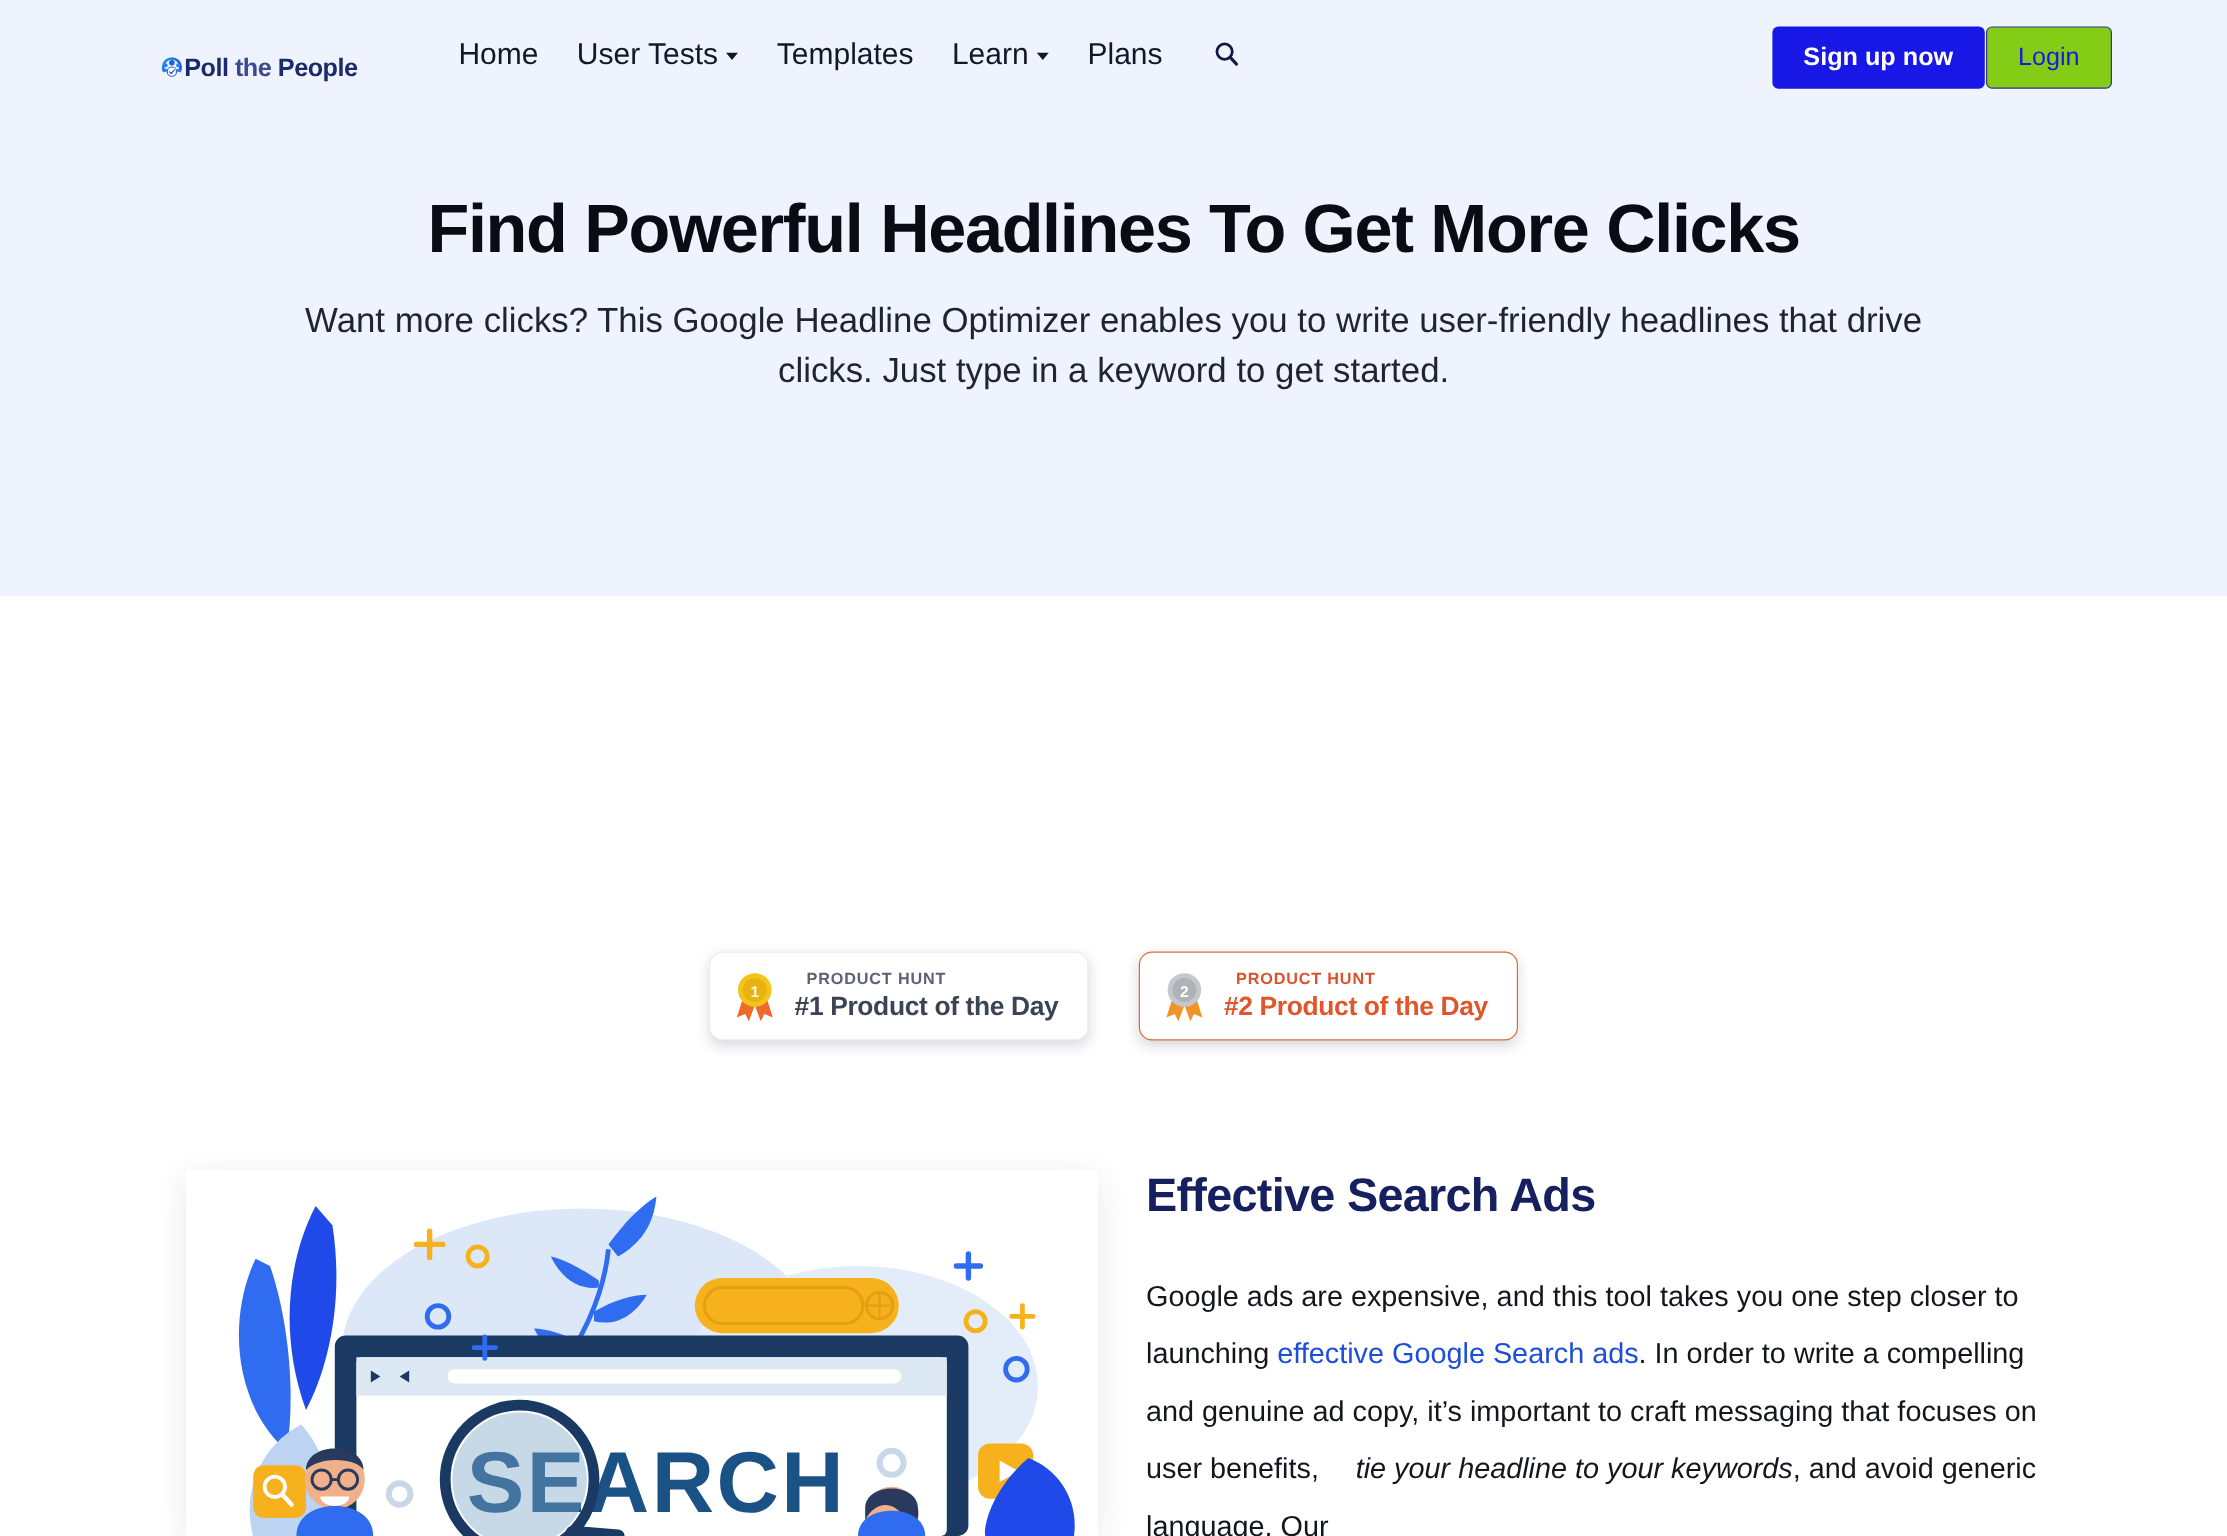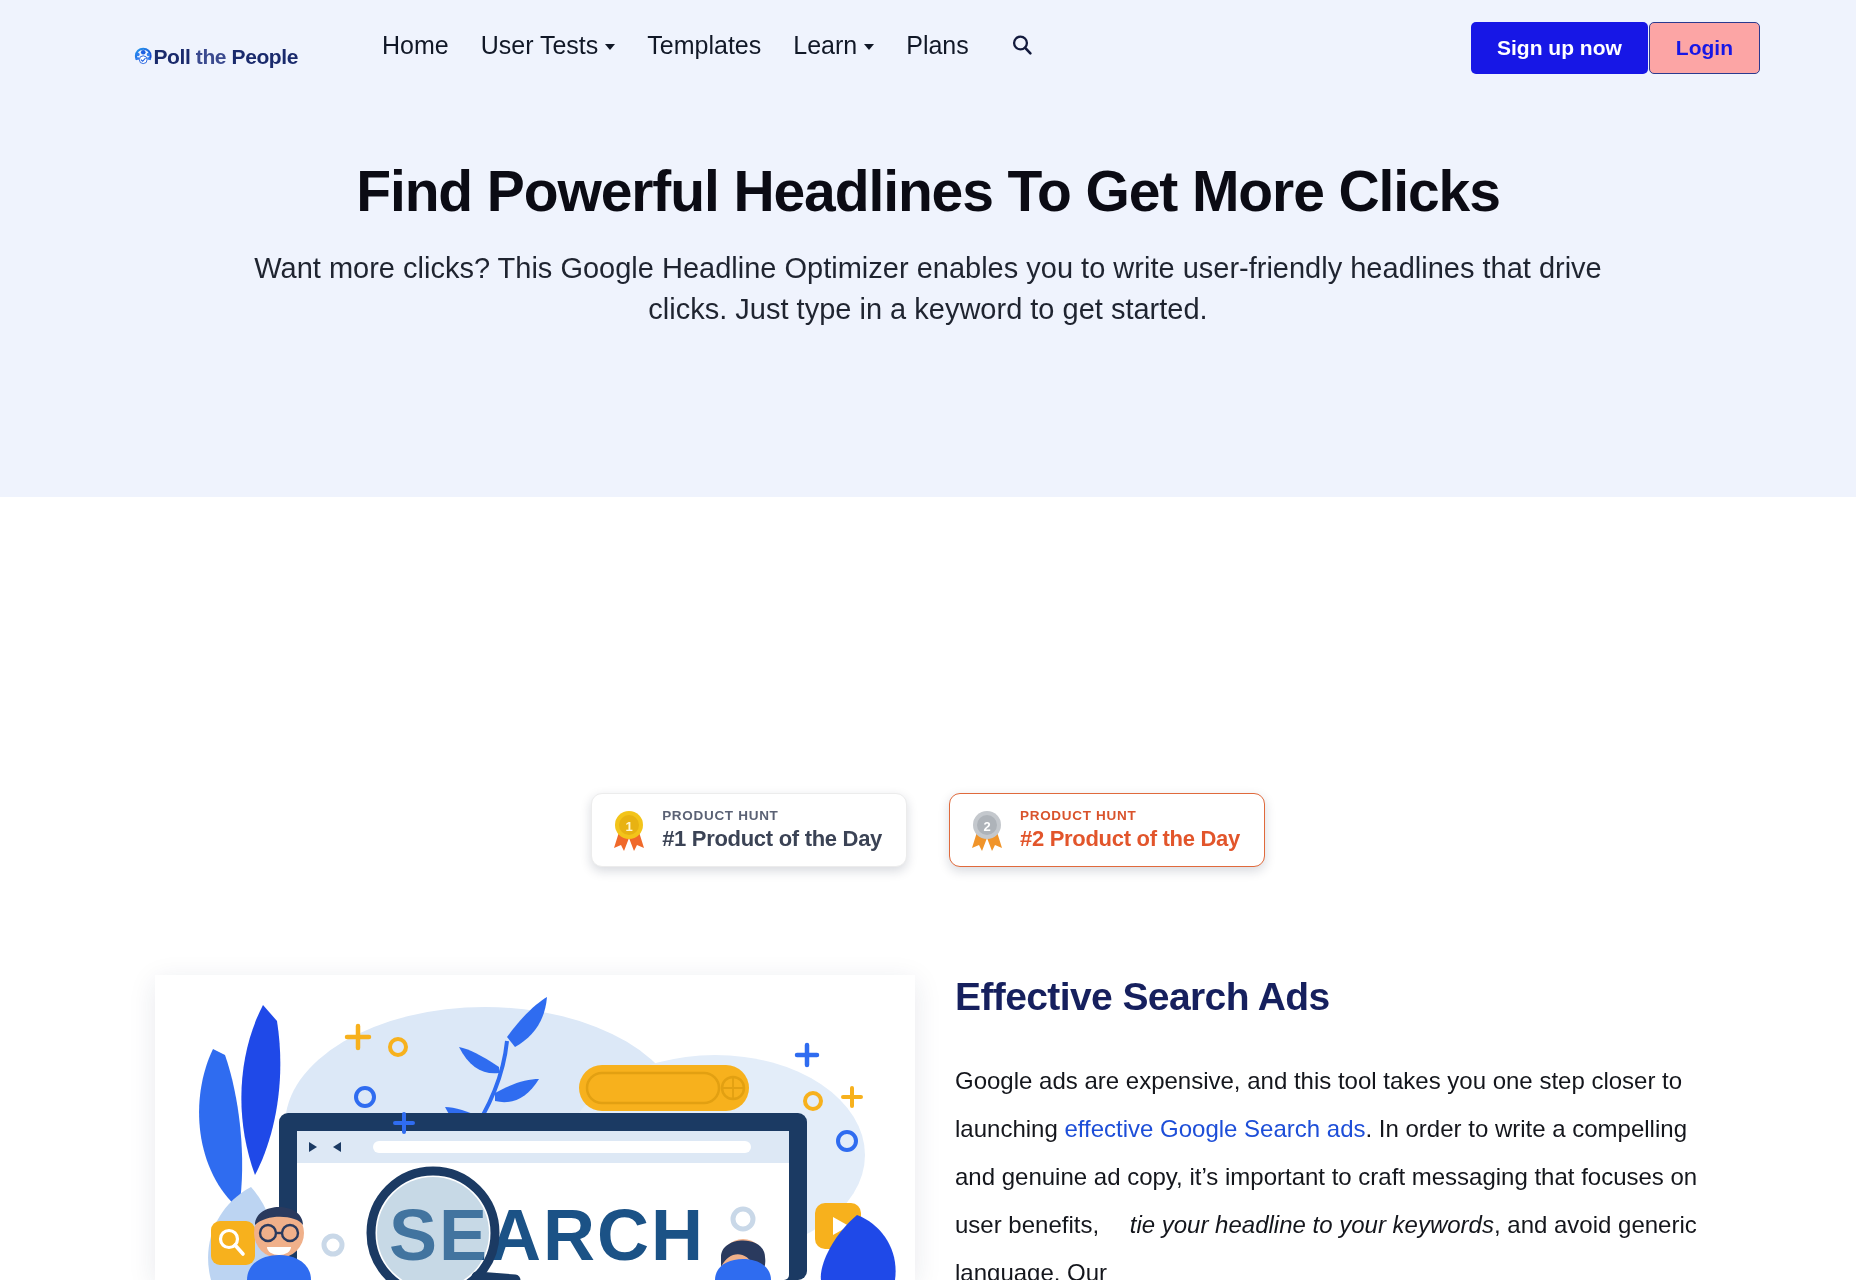--- a/index.html
+++ b/index.html
@@ -102,24 +102,24 @@
     font-size: 21px;
     font-weight: bold;
     border: none;
     border-radius: 5px;
     padding: 14px 26px;
     cursor: pointer;
     white-space: nowrap;
     font-family: "Liberation Sans", sans-serif;
   }
   .btn-login {
-    background: #fca5a5;
+    background: #84cc16;
     color: #1717e6;
     font-size: 21px;
-    font-weight: bold;
+    font-weight: normal;
     border: 1.5px solid #2b3a8f;
     border-radius: 5px;
     padding: 13px 26px;
     cursor: pointer;
     white-space: nowrap;
     font-family: "Liberation Sans", sans-serif;
   }
 
   
   .hero-title {
@@ -213,20 +213,21 @@
     min-width: 300px;
   }
   .ph-badge.gold { border: 1px solid #ececec; }
   .ph-badge.silver { border: 1.5px solid #e06a3c; }
   .ph-texts { display: flex; flex-direction: column; gap: 3px; }
   .ph-kicker {
     font-size: 13.5px;
     font-weight: bold;
     letter-spacing: 0.7px;
     color: #5b6275;
+    margin-left: 10px;
   }
   .ph-title {
     font-size: 22px;
     font-weight: bold;
     letter-spacing: -0.3px;
     color: #3b4355;
     white-space: nowrap;
   }
   .ph-badge.silver .ph-kicker { color: #d9532c; }
   .ph-badge.silver .ph-title { color: #e2552b; }

